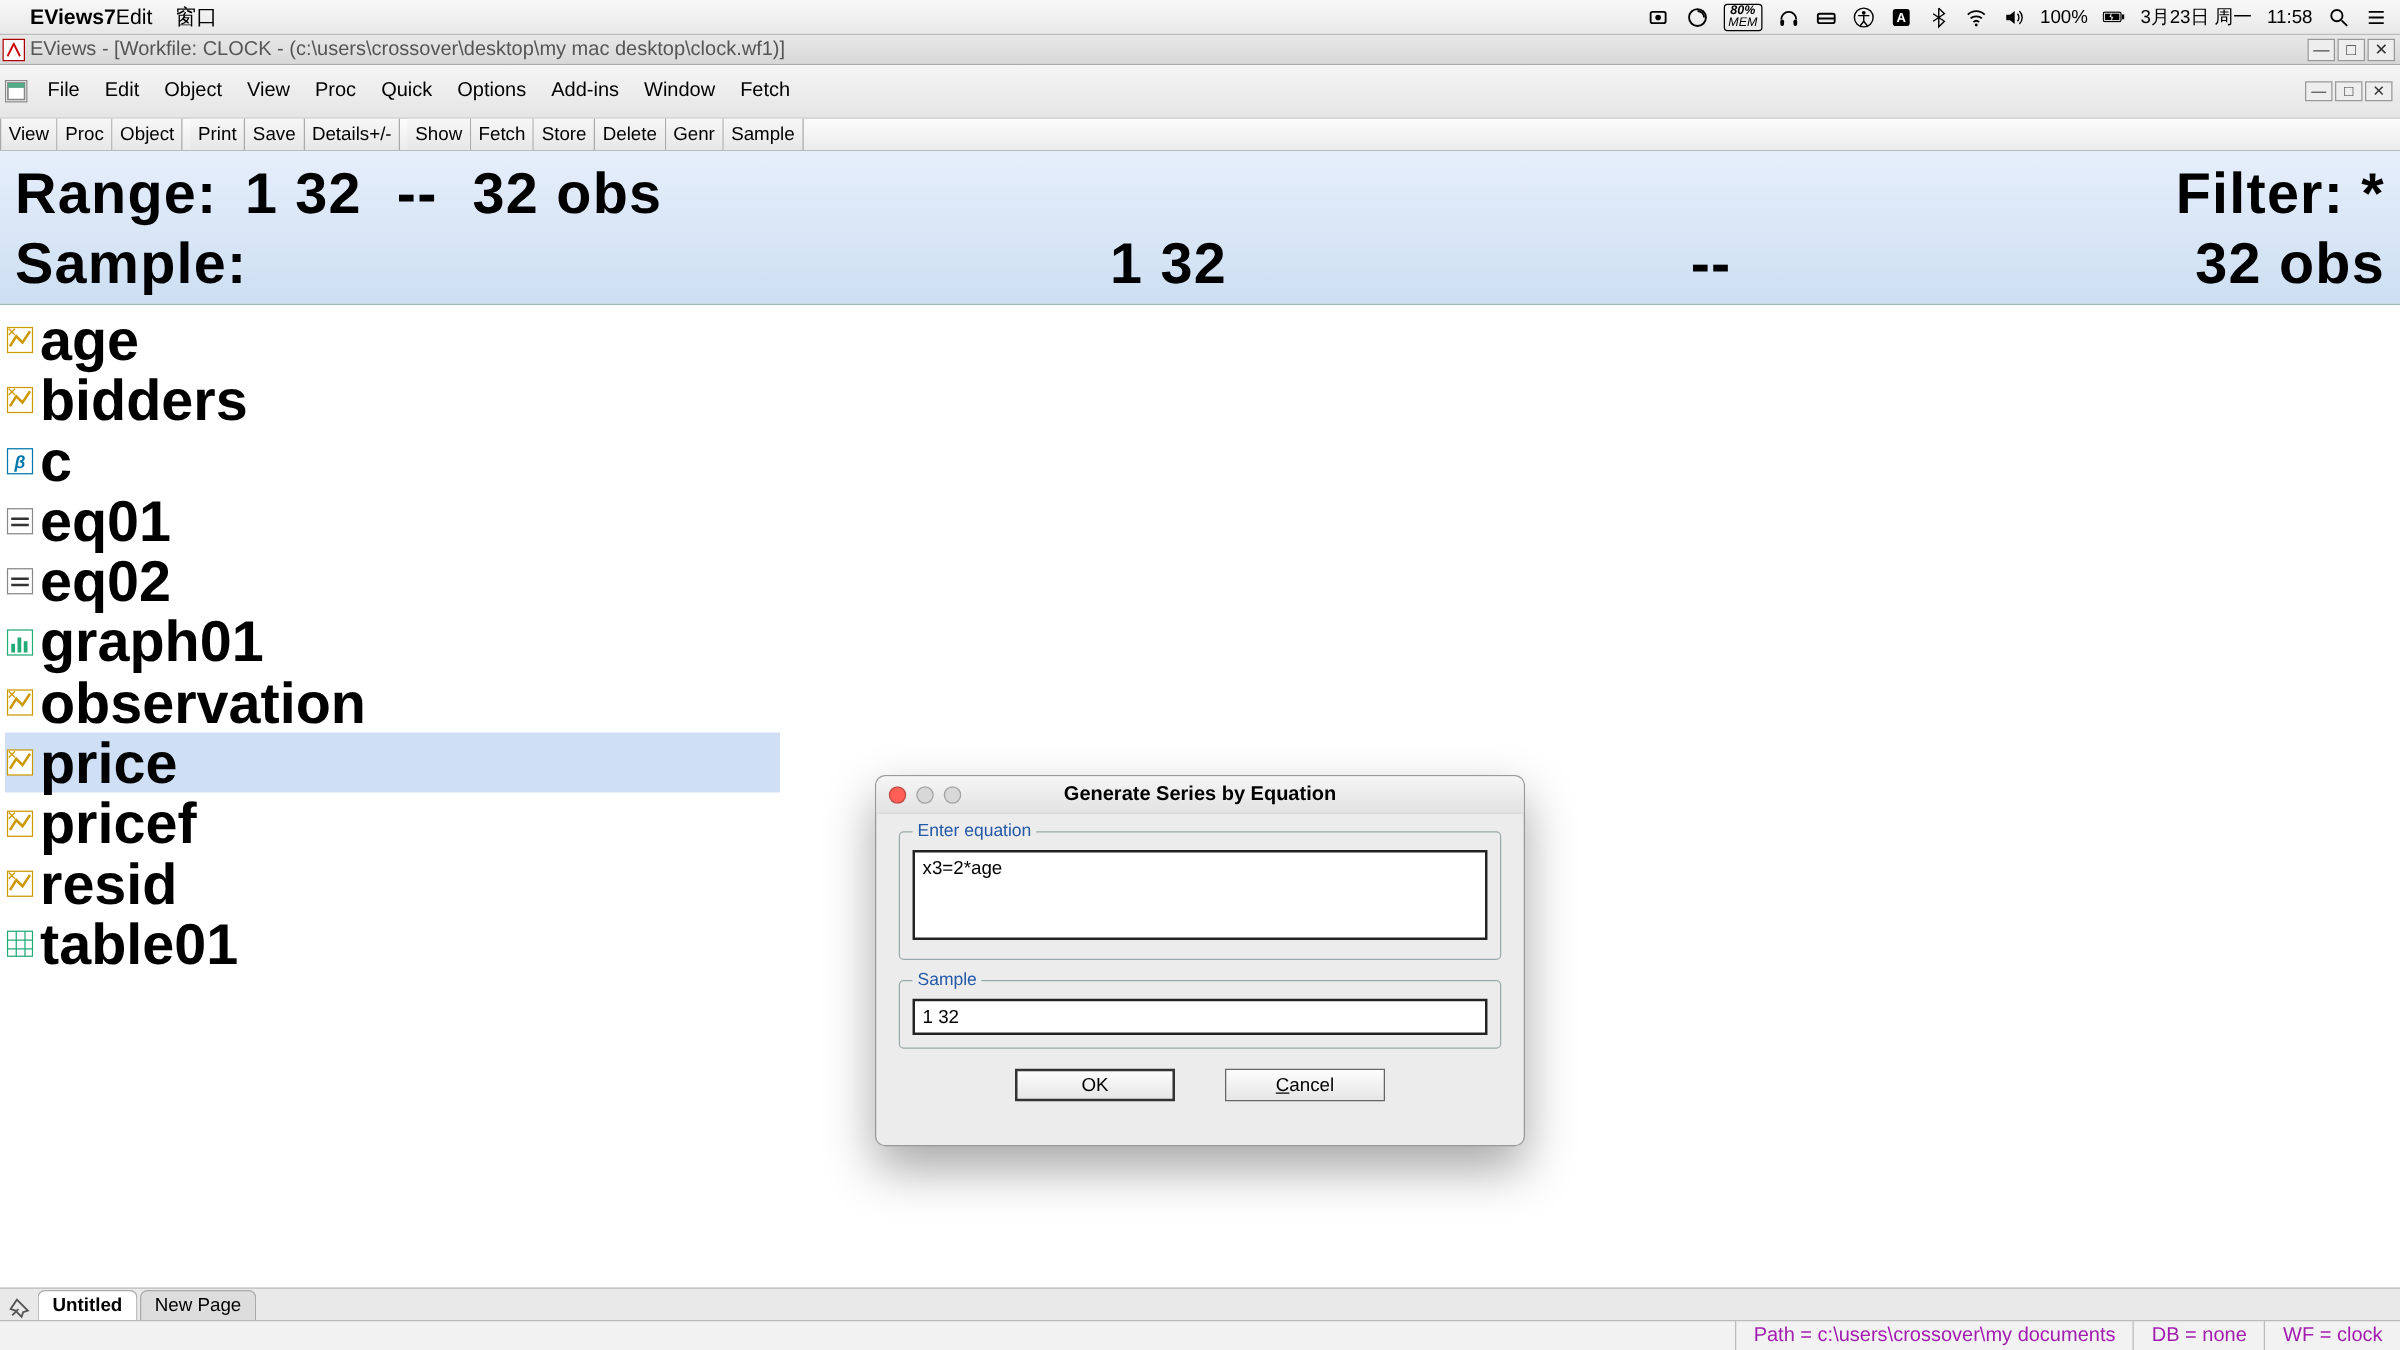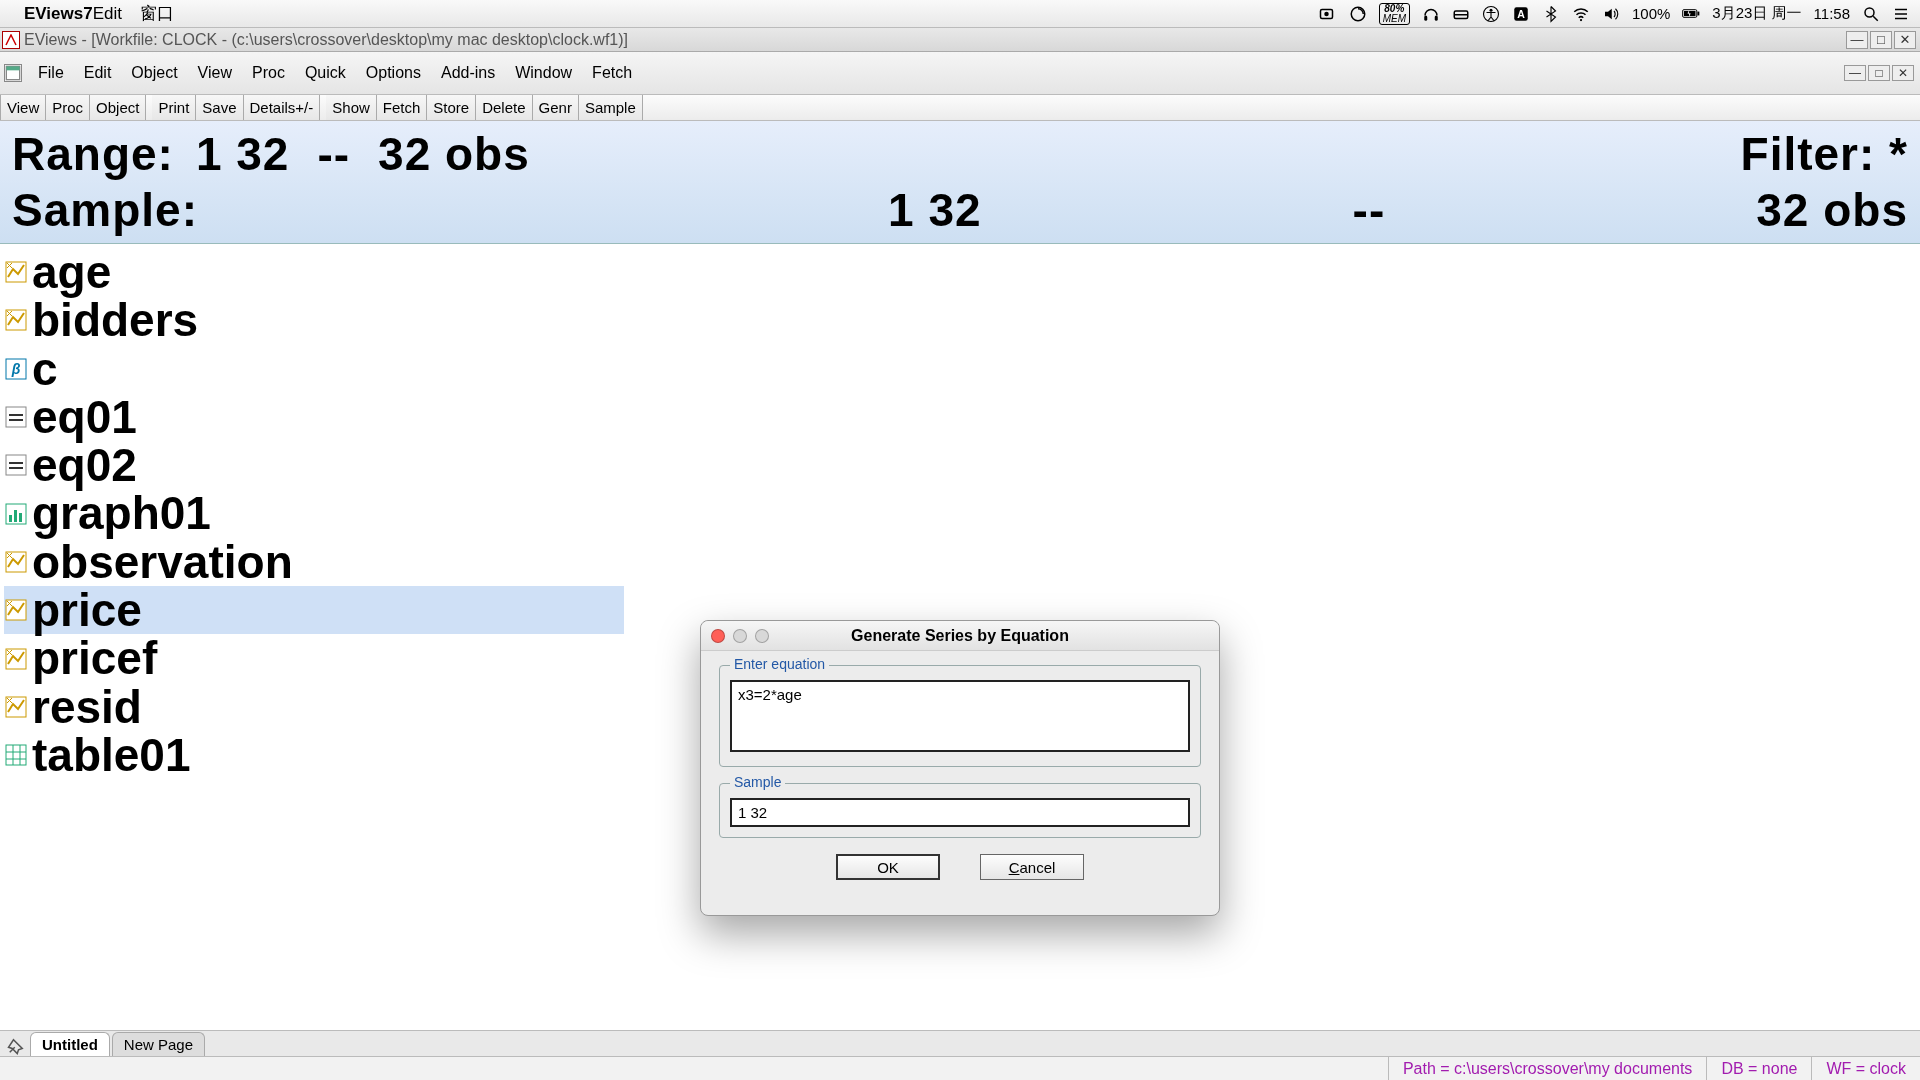--- a/index.html
+++ b/index.html
@@ -72,21 +72,21 @@
 .tl { width:14px; height:14px; border-radius:50%; border:1px solid rgba(0,0,0,.25);}
 .tl.red{ background:#ff5f57;}
 .tl.gray{ background:#d8d8d8;}
 .dialog-title .ttxt { flex:1; text-align:center; font-weight:700; font-size:16px;}
 .dialog-body { padding:14px 18px 35px; }
 .fieldset { border:1px solid #9aa; border-radius:4px; padding:14px 10px 10px; position:relative; margin-bottom:16px; background:#ececec;}
 .fieldset .legend { position:absolute; top:-10px; left:10px; background:#ececec; padding:0 4px; font-size:14px; color:#2358a6;}
 .fieldset textarea, .fieldset input[type=text] { width:100%; border:2px solid #222; padding:4px 6px; font-family: Arial, sans-serif; font-size:15px; background:#fff; resize:none;}
 .fieldset textarea{ height:72px;}
 .dialog-buttons{ display:flex; justify-content:center; gap:40px; margin-top:6px;}
-.dbtn{ width:104px; height:26px; border:1px solid #666; background:linear-gradient(#fdfdfd,#e6e6e6); font-size:15px; display:flex; align-items:center; justify-content:center; }
+.dbtn{ width:128px; height:26px; border:1px solid #666; background:linear-gradient(#fdfdfd,#e6e6e6); font-size:15px; display:flex; align-items:center; justify-content:center; }
 .dbtn.primary{ border:2px solid #333;}
 .dbtn .ul{ text-decoration: underline; }
 
 .root { display:flex; flex-direction:column; height:1080px; }
 .ev-content { display:flex; flex-direction:column; flex:1; min-height:0; }
 </style>
 </head>
 <body>
 
 <div class="root">

